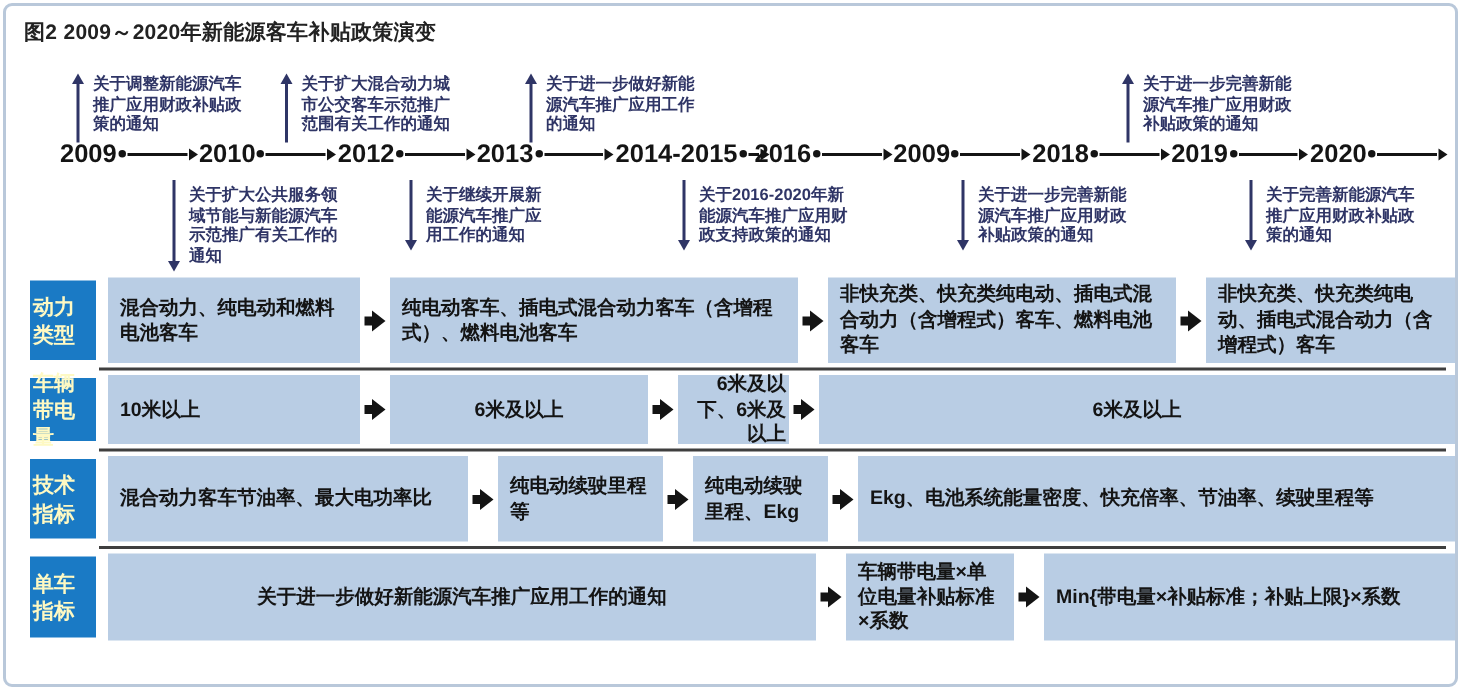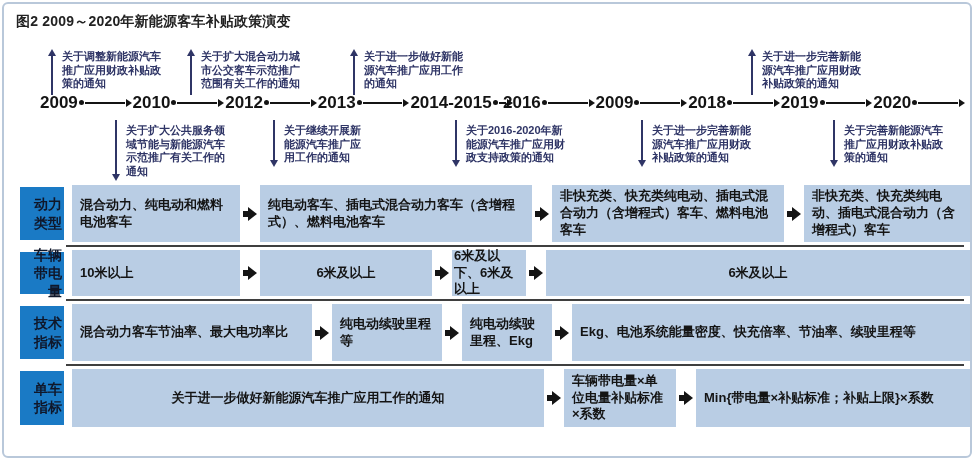--- a/index.html
+++ b/index.html
@@ -80,32 +80,32 @@
   .ann.b2{left:266px;top:84px;width:96px}
   .ann.b3{left:448px;top:84px;width:116px}
   .ann.b4{left:634px;top:84px;width:116px}
   .ann.b5{left:826px;top:84px;width:116px}
   
   .rows{position:absolute;left:0;top:181px;width:100%}
   .frow{display:flex;align-items:stretch;padding-left:16px;padding-right:6px}
   .r1{height:57px}.r2{height:46px}.r3{height:57px}.r4{height:58px}
   .rlabel{
     width:44px;flex:none;margin:2px 8px 2px 0;
-    background:var(--label-blue);color:#0f172a;
+    background:var(--label-blue);color:#fef9c3;
     font-size:14px;font-weight:bold;line-height:1.3;
-    display:flex;align-items:center;justify-content:center;text-align:right;
+    display:flex;align-items:center;justify-content:center;text-align:left;
     padding:2px;
   }
   .pbox{
     background:var(--box-blue);color:var(--ink);
     font-size:13px;font-weight:bold;line-height:1.3;
     display:flex;align-items:center;
     padding:3px 8px;flex:none;
   }
-  .pbox.ctr{justify-content:center;text-align:left}
+  .pbox.ctr{justify-content:center;text-align:right}
   .flow-arrow{
     width:20px;flex:none;display:flex;align-items:center;justify-content:center;
   }
   .flow-arrow .tail{width:5px;height:6px;background:var(--ink)}
   .flow-arrow .head{
     width:0;height:0;
     border-left:9px solid var(--ink);
     border-top:7px solid transparent;
     border-bottom:7px solid transparent;
   }

